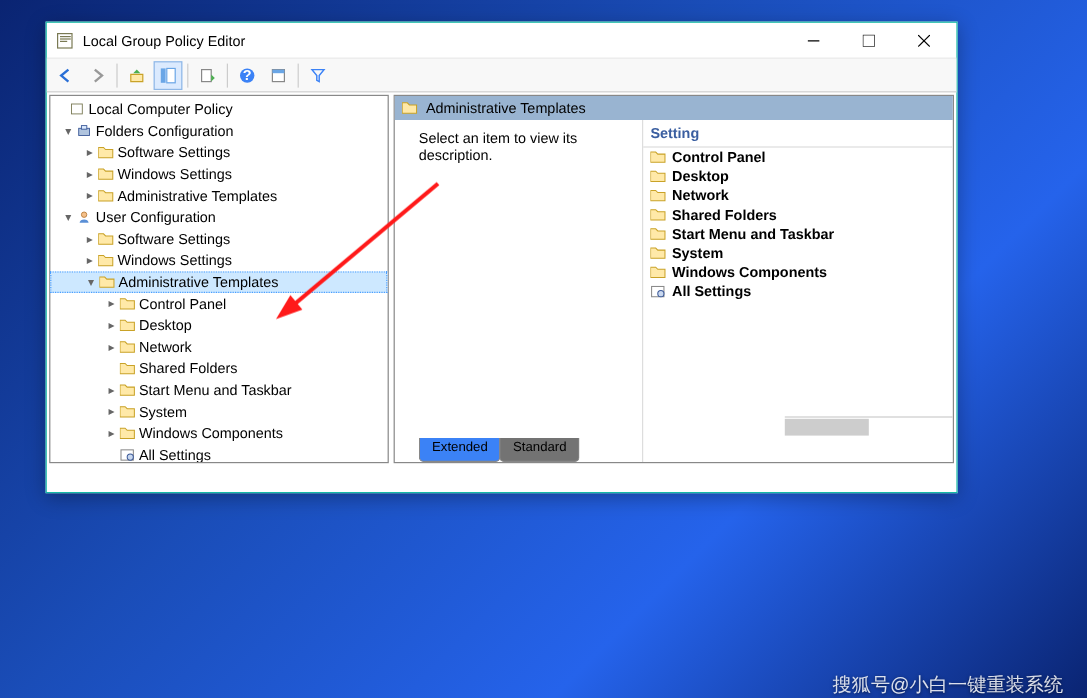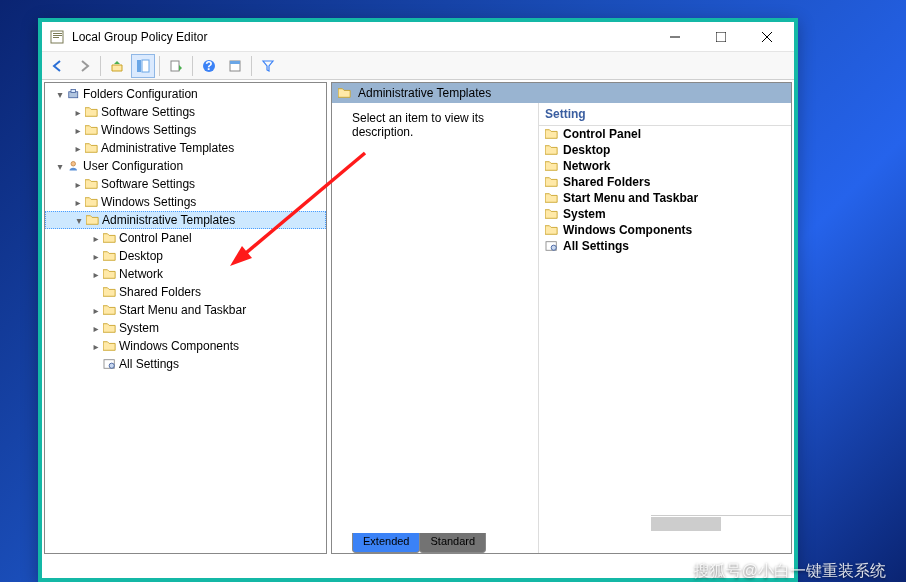--- a/index.html
+++ b/index.html
@@ -1,17 +1,17 @@
 <!DOCTYPE html>
 <html><head>
 <meta charset="utf-8">
 <style>
 * { box-sizing: border-box; margin: 0; padding: 0; font-family: "Segoe UI", Tahoma, sans-serif; font-size: 12px; }
 body { background: linear-gradient(135deg, #0a2472 0%, #1a4db8 40%, #2563eb 70%, #0a2472 100%); width: 906px; height: 582px; position: relative; overflow: hidden; }
-.window { position: absolute; left: 38px; top: 18px; width: 760px; height: 564px; background: #fff; border: 4px solid #14b8a6; box-shadow: 0 4px 16px rgba(0,0,0,0.3); }
+.window { position: absolute; left: 38px; top: 18px; width: 760px; height: 393px; background: #fff; border: 1px solid #14b8a6; box-shadow: 0 4px 16px rgba(0,0,0,0.3); }
 .titlebar { height: 30px; display: flex; align-items: center; padding: 0 4px 0 8px; border-bottom: 1px solid #e5e5e5; }
 .titlebar .app-icon { width: 16px; height: 16px; margin-right: 6px; }
 .titlebar .title { flex: 1; color: #000; font-size: 12px; }
 .winbtn { width: 46px; height: 30px; display: flex; align-items: center; justify-content: center; cursor: default; }
 .winbtn svg { width: 10px; height: 10px; stroke: #000; }
 .menubar { height: 22px; display: flex; align-items: center; padding: 0 4px; border-bottom: 1px solid #e5e5e5; }
 .menubar span { padding: 2px 10px; cursor: default; }
 .toolbar { height: 28px; display: flex; align-items: center; padding: 0 4px; gap: 2px; border-bottom: 1px solid #d0d0d0; background: #f8f8f8; }
 .tbtn { width: 24px; height: 24px; display: flex; align-items: center; justify-content: center; cursor: default; }
 .tsep { width: 1px; height: 20px; background: #ccc; margin: 0 2px; }
@@ -117,20 +117,27 @@
     <div class="tbtn">
         <svg width="14" height="14" viewBox="0 0 14 14">
           <path d="M2 2 L12 2 L8 7 L8 12 L6 11 L6 7 Z" fill="none" stroke="#3b82f6" stroke-width="1.2"></path>
         </svg>
       </div>
   </div>
 
   <div class="content">
     <div class="tree-pane">
       <div class="tree">
+        <div class="tree-node" style="padding-left:2px">
+            <span class="caret"></span>
+            <svg class="folder-icon" viewBox="0 0 16 16">
+              <rect x="1" y="2" width="12" height="11" fill="#fff" stroke="#7a7a54"></rect>
+            </svg>
+            <span class="lbl">Local Computer Policy</span>
+          </div>
         <div class="tree-node" style="padding-left:8px">
             <span class="caret">▾</span>
             <svg class="folder-icon" viewBox="0 0 16 16">
               <rect x="1" y="5" width="12" height="8" fill="#b0c4de" stroke="#3b5998"></rect>
               <rect x="4" y="2" width="6" height="4" fill="#dbeafe" stroke="#3b5998"></rect>
             </svg>
             <span class="lbl">Folders Configuration</span>
           </div>
         <div class="tree-node" style="padding-left:26px">
             <span class="caret">▸</span>

